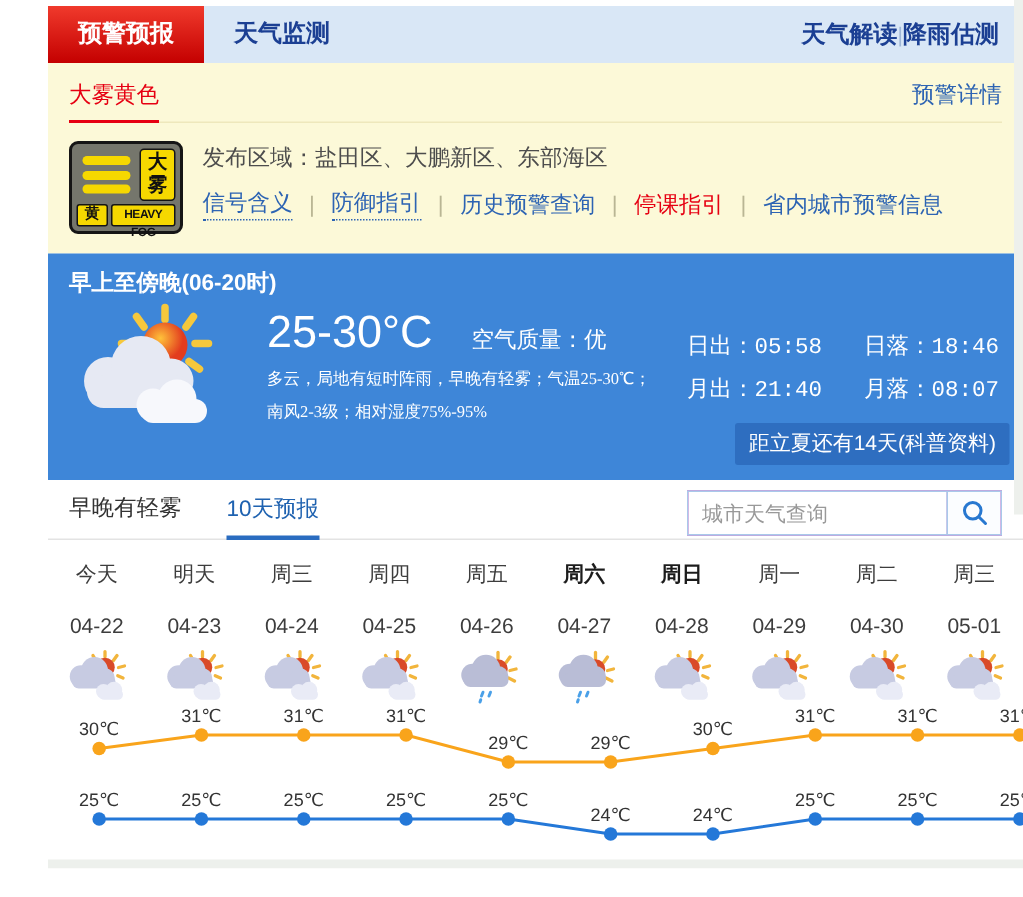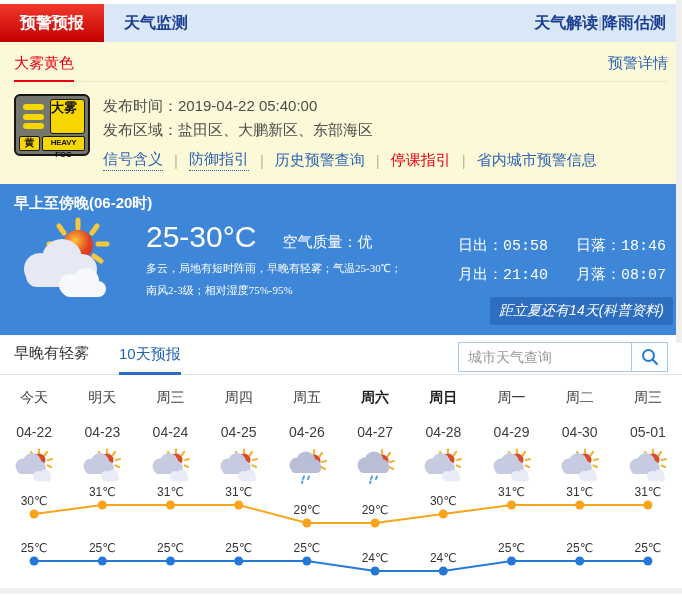--- a/index.html
+++ b/index.html
@@ -1,38 +1,38 @@
 <!DOCTYPE html>
 <html><head>
 <meta charset="utf-8">
 <style>
   * { margin:0; padding:0; box-sizing:border-box; }
   body { width:682px; background:#fff; font-family:"Liberation Sans","DejaVu Sans",sans-serif; }
-  .page { width:682px; padding-top:4px; position:relative; background:#fff; }
+  .page { width:682px; padding-top:4px; position:relative; background:#fff;padding-left:32px; }
   .gutter { position:absolute; top:0; right:0; width:6px; height:343px; background:#edf0ec; }
 
   
   .topnav { height:38px; background:#d9e7f6; display:flex; align-items:stretch; }
   .nav-tab { padding:0 20px; line-height:38px; font-size:16px; font-weight:bold; color:#1b3f93; cursor:pointer; }
   .nav-tab.active { background:linear-gradient(#f03a2c,#c40000); color:#fff; }
   .nav-right { margin-left:auto; display:flex; align-items:center; padding-right:16px; }
   .nav-link { font-size:16px; font-weight:bold; color:#1b3f93; text-decoration:none; cursor:pointer; }
   .nav-sep { color:#9fb6d6; font-size:14px; }
 
   
   .warning-section { background:#fcf9d8; padding:0 14px 13px; }
   .warning-head { display:flex; justify-content:space-between; align-items:flex-start; padding-top:12px; border-bottom:1px solid #eee8bc; }
   .warning-tab { color:#e60012; font-size:15px; padding-bottom:7px; border-bottom:2px solid #e60012; margin-bottom:-1px; cursor:pointer; }
   .detail-link { color:#2d64b3; font-size:15px; text-decoration:none; cursor:pointer; }
   .warning-body { display:flex; margin-top:12px; }
   .fog-icon { width:76px; height:62px; background:#75766c; border:2px solid #151515; border-radius:6px; padding:3px; display:flex; flex-direction:column; gap:2px; flex-shrink:0; }
   .fog-top { flex:1; display:flex; gap:2px; }
   .fog-bars { flex:1; display:flex; flex-direction:column; justify-content:space-evenly; padding:1px 4px; }
   .fog-bars i { display:block; height:6px; background:#f6d800; border-radius:3px; }
-  .fog-name { width:35px; background:#f6d800; border:1px solid #151515; border-radius:3px; color:#111; font-size:13px; font-weight:bold; line-height:15px; word-break:break-all; }
+  .fog-name { width:24px; background:#f6d800; border:1px solid #151515; border-radius:3px; color:#111; font-size:13px; font-weight:bold; line-height:15px; text-align:center; word-break:break-all; }
   .fog-bottom { height:15px; display:flex; gap:2px; }
   .fog-level { width:21px; background:#f6d800; border:1px solid #151515; border-radius:2px; font-size:10px; font-weight:bold; color:#111; text-align:center; line-height:12px; }
   .fog-en { flex:1; background:#f6d800; border:1px solid #151515; border-radius:2px; font-size:8px; font-weight:bold; color:#111; text-align:center; line-height:12px; letter-spacing:-0.3px; }
   .warning-info { margin-left:13px; font-size:15px; color:#4d4d4d; }
   .warning-info .line { line-height:24px; }
   .warning-links { margin-top:8px; display:flex; align-items:center; gap:11px; font-size:15px; }
   .wlink { color:#2d64b3; text-decoration:none; cursor:pointer; }
   .wlink.dotted { border-bottom:1px dotted #2d64b3; padding-bottom:1px; }
   .wlink.red { color:#e60012; }
   .wsep { color:#b9b694; }
@@ -41,21 +41,21 @@
   .current-section { background:#3e86d8; color:#fff; height:151px; padding:10px 14px; position:relative; }
   .current-head { display:flex; justify-content:space-between; font-size:15px; font-weight:600; }
   .current-body { display:flex; margin-top:4px; }
   .big-icon { width:104px; height:94px; margin-left:4px; flex-shrink:0; }
   .temp-block { margin-left:24px; }
   .temp-row { display:flex; align-items:baseline; gap:26px; }
   .big-temp { font-size:30px; line-height:40px; }
   .air { font-size:15px; }
   .desc { font-size:11px; line-height:22px; margin-top:0;font-family:Liberation Serif, serif; }
   .astro { position:absolute; right:16px; top:52px; display:grid; grid-template-columns:auto auto; gap:10px 28px; font-size:15px;font-family:Liberation Mono, monospace; }
-  .solar-btn { position:absolute; right:9px; bottom:10px; background:#2e6ec0; border:none; color:#fff; font-size:14px; padding:5px 9px; border-radius:2px; cursor:pointer; font-family:inherit;font-style:italic; }
+  .solar-btn { position:absolute; right:9px; bottom:10px; background:#2e6ec0; border:none; color:#fff; font-size:14px; padding:5px 9px; border-radius:2px; cursor:pointer; font-family:inherit; }
 
   
   .forecast-section { background:#fff; }
   .tabrow { display:flex; align-items:flex-end; height:40px; padding:0 14px; border-bottom:1px solid #e3e3e3; position:relative; }
   .ftab { font-size:15px; color:#333; margin-right:30px; padding-bottom:11px; cursor:pointer; }
   .ftab.active { color:#1f62b0; border-bottom:3px solid #2a6cc0; padding-bottom:8px; margin-bottom:-1px; }
   .searchbox { position:absolute; right:14px; top:7px; display:flex; border:1px solid #a9c9ea; height:30px; background:#a21caf; }
   .searchbox input { border:none; outline:none; width:172px; padding:0 9px; font-size:14px; color:#333; font-family:inherit; }
   .searchbox input::placeholder { color:#999; }
   .search-btn { width:36px; border:none; border-left:1px solid #a9c9ea; background:#fbfdff; display:flex; align-items:center; justify-content:center; cursor:pointer; }
@@ -98,21 +98,20 @@
               <i></i>
             </div>
           <div class="fog-name">大雾</div>
         </div>
         <div class="fog-bottom">
           <div class="fog-level">黄</div>
           <div class="fog-en">HEAVY FOG</div>
         </div>
       </div>
       <div class="warning-info">
-        <div class="line"><span>发布时间：</span><span>2019-04-22 05:40:00</span></div>
         <div class="line"><span>发布区域：</span><span>盐田区、大鹏新区、东部海区</span></div>
         <div class="warning-links">
             <a class="wlink dotted">信号含义</a>
             <span class="wsep">|</span>
             <a class="wlink dotted">防御指引</a>
             <span class="wsep">|</span>
             <a class="wlink plain">历史预警查询</a>
             <span class="wsep">|</span>
             <a class="wlink red">停课指引</a>
             <span class="wsep">|</span>

